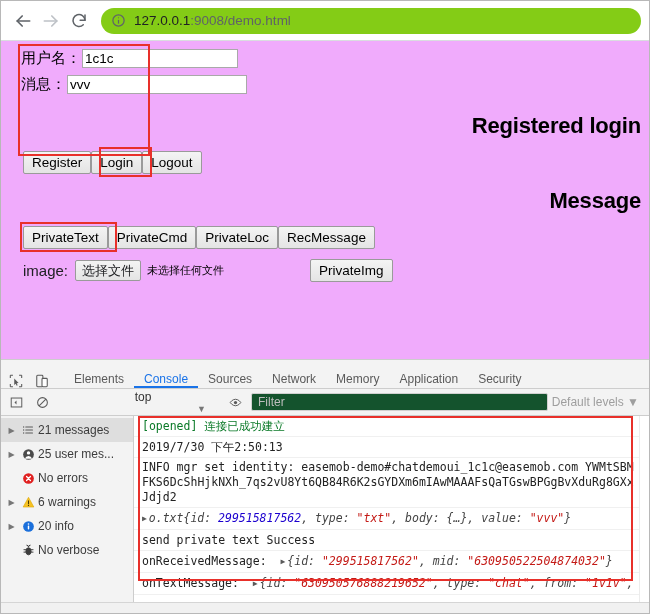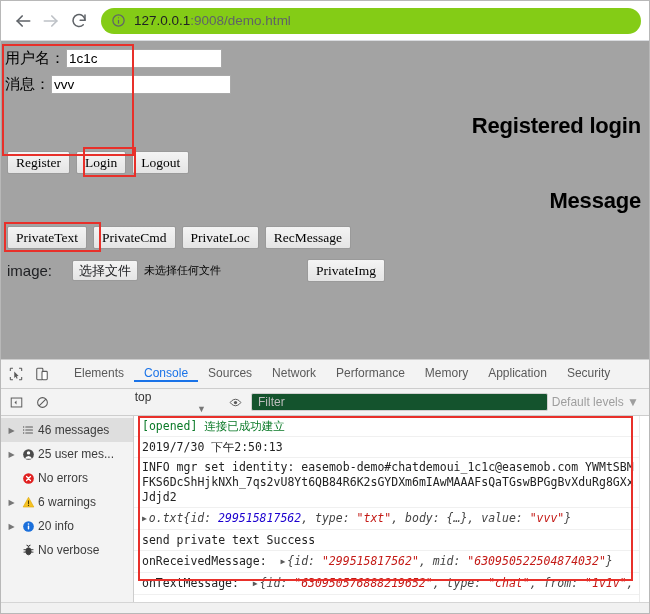--- a/index.html
+++ b/index.html
@@ -79,23 +79,23 @@
     font-family: "Liberation Sans", sans-serif;
   }
   .url-host { color: #202124; }
 
   
   .page {
     height: 318px;
     min-height: 318px;
     overflow: hidden;
     position: relative;
-    padding: 6px 8px 0 4px;
-    box-sizing: border-box;
-    background: #a3a3a3;
+    padding: 6px 8px 0 20px;
+    box-sizing: border-box;
+    background: #f0abfc;
     font-family: "Liberation Sans", sans-serif;
   }
   .form-block {
     position: relative;
     display: inline-block;
   }
   .form-row {
     display: flex;
     align-items: center;
     height: 22px;
@@ -147,42 +147,42 @@
     position: relative;
     display: block;
     white-space: nowrap;
   }
   .btn {
     display: inline-block;
     border: 1px solid #9a9a9a;
     background: linear-gradient(#f4f4f4, #e4e4e4);
     border-radius: 2px;
     font-size: 13.5px;
-    font-family: Liberation Serif, serif;
+    font-family: Liberation Sans, sans-serif;
     color: #000;
     padding: 3px 8px;
-    margin-right: 6px;
+    margin-right: 0;
     line-height: 15px;
     box-sizing: border-box;
   }
   .file-row {
     margin: 10px 0 0 2px;
     display: flex;
     align-items: center;
     font-size: 15px;
     white-space: nowrap;
   }
   .file-btn {
     display: inline-block;
     border: 1px solid #9a9a9a;
     background: linear-gradient(#f4f4f4, #e4e4e4);
     border-radius: 2px;
     font-size: 13px;
     padding: 2px 6px;
-    margin: 0 6px 0 20px;
+    margin: 0 6px 0 7px;
     line-height: 15px;
   }
   .file-status {
     font-size: 11px;
     color: #000;
   }
   .privateimg-btn {
     margin-left: 86px;
   }
 
@@ -193,21 +193,21 @@
     background: #ffffff;
     display: flex;
     flex-direction: column;
     min-height: 0;
     font-family: "Liberation Sans", sans-serif;
   }
   .dt-tabbar {
     height: 28px;
     min-height: 28px;
     display: flex;
-    align-items: center;
+    align-items: flex-end;
     border-bottom: 1px solid #cdcdcd;
     background: #f3f3f3;
     padding-left: 2px;
     overflow: hidden;
   }
   .dt-icon-btn {
     width: 26px;
     display: flex;
     align-items: center;
     justify-content: center;
@@ -461,21 +461,20 @@
         <svg width="14" height="14" viewBox="0 0 16 16" fill="none" stroke="currentColor" stroke-width="1.2">
           <rect x="2" y="1.5" width="7" height="13" rx="1"></rect>
           <rect x="8" y="5" width="6" height="9.5" rx="1" fill="#fff"></rect>
         </svg>
       </div>
       <div class="dt-sep"></div>
       <div class="dt-tab">Elements</div>
       <div class="dt-tab active">Console</div>
       <div class="dt-tab">Sources</div>
       <div class="dt-tab">Network</div>
-      <div class="dt-tab">Performance</div>
       <div class="dt-tab">Memory</div>
       <div class="dt-tab">Application</div>
       <div class="dt-tab">Security</div>
     </div>
 
     <div class="dt-filterbar">
       <div class="dt-icon-btn">
         <svg width="13" height="13" viewBox="0 0 16 16" fill="none" stroke="currentColor" stroke-width="1.2">
           <rect x="1.5" y="2.5" width="13" height="11"></rect>
           <path d="M8 5.5L5.5 8 8 10.5z" fill="currentColor" stroke="none"></path>
@@ -511,21 +510,21 @@
           <span class="side-icon">
             <svg width="12" height="12" viewBox="0 0 16 16" fill="none" stroke="#5a5a5a" stroke-width="1.4" stroke-linecap="round">
                 <line x1="5" y1="4" x2="14" y2="4"></line>
                 <line x1="5" y1="8" x2="14" y2="8"></line>
                 <line x1="5" y1="12" x2="14" y2="12"></line>
                 <circle cx="2.2" cy="4" r="0.9" fill="#5a5a5a" stroke="none"></circle>
                 <circle cx="2.2" cy="8" r="0.9" fill="#5a5a5a" stroke="none"></circle>
                 <circle cx="2.2" cy="12" r="0.9" fill="#5a5a5a" stroke="none"></circle>
               </svg>
           </span>
-          <span class="side-label">46 messages</span>
+          <span class="side-label">21 messages</span>
         </div>
         <div class="side-item">
           <span class="side-arrow">▶</span>
           <span class="side-icon">
             <svg width="13" height="13" viewBox="0 0 16 16">
                 <circle cx="8" cy="8" r="6.6" fill="#4b4b4b"></circle>
                 <circle cx="8" cy="6" r="2.1" fill="#fff"></circle>
                 <path d="M3.6 13.2a4.6 4.6 0 0 1 8.8 0z" fill="#fff"></path>
               </svg>
           </span>

